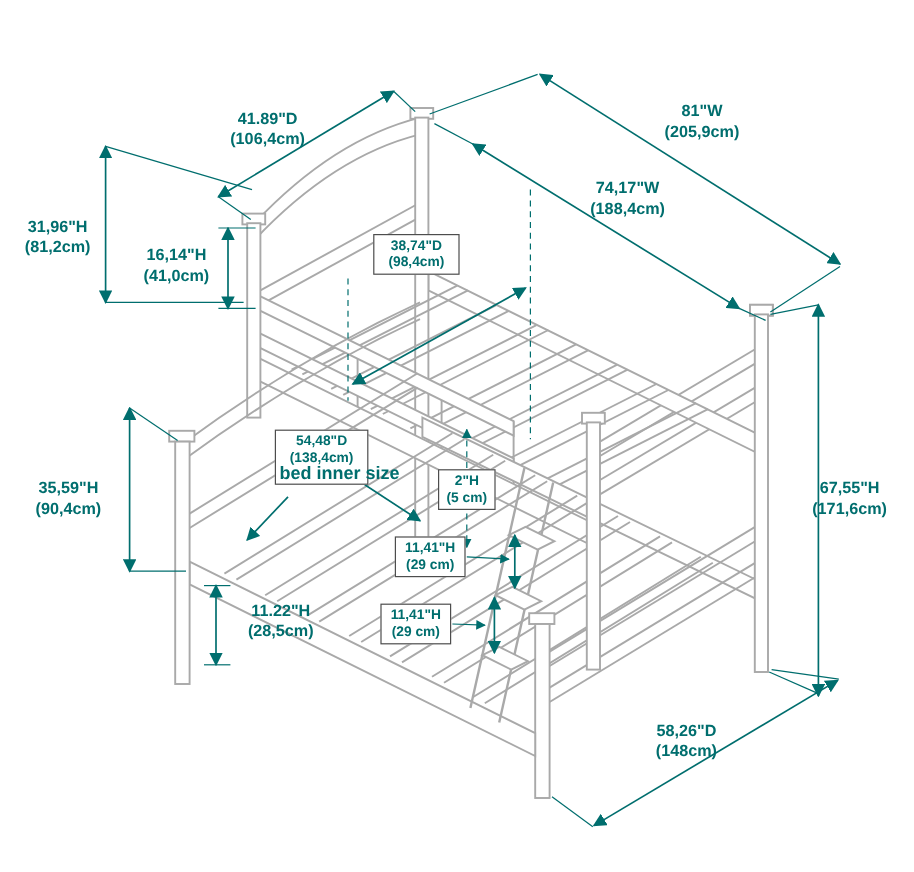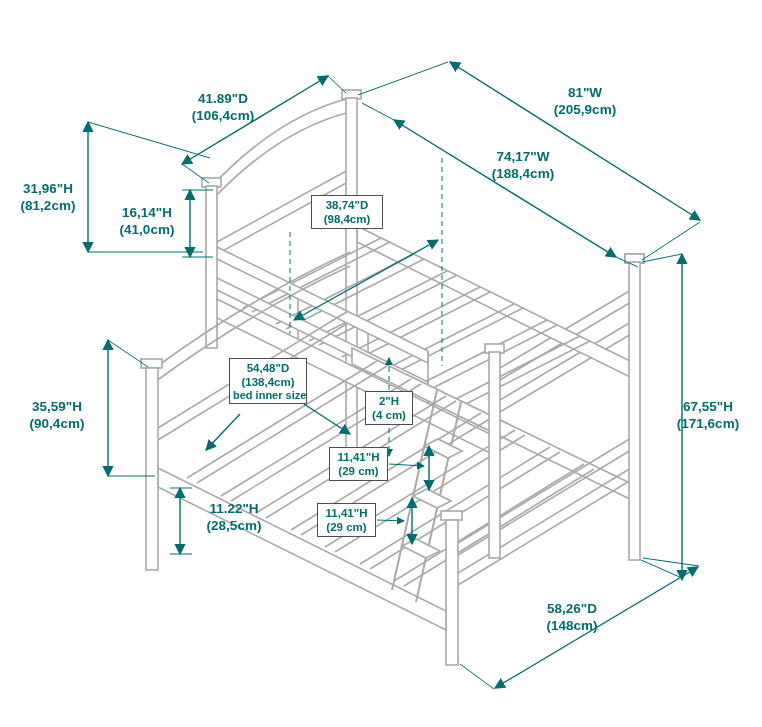--- a/index.html
+++ b/index.html
@@ -12,21 +12,21 @@
     position:absolute;text-align:center;color:var(--dimension,#006e6e);
     font-weight:bold;font-size:13.5px;line-height:17px;white-space:nowrap;
   }
   .dim .l{display:block;}
   .dim-box{
     position:absolute;box-sizing:border-box;text-align:center;
     color:var(--dimension,#006e6e);font-weight:bold;font-size:11.5px;line-height:14px;
     background:#fff;border:1px solid var(--box_border,#4d4d4d);padding:2px 3px;white-space:nowrap;
   }
   .dim-box .l{display:block;}
-  .dim-box .sub{display:block;font-size:11px;line-height:12px;}
+  .dim-box .sub{display:block;font-size:15px;line-height:12px;}
   .art{fill:none;stroke:var(--line_art,#a9a9a9);stroke-width:1.6;}
   .artf{fill:#fff;stroke:var(--line_art,#a9a9a9);stroke-width:1.6;}
   .lad{fill:none;stroke:var(--line_art,#9c9c9c);stroke-width:2;}
   .ladf{fill:#fff;stroke:var(--line_art,#9c9c9c);stroke-width:1.6;}
   .dl{stroke:var(--dimension,#006e6e);stroke-width:1.4;fill:none;}
   .dlt{stroke:var(--dimension,#006e6e);stroke-width:1;fill:none;}
   .dash{stroke-dasharray:5 4;}
 </style>
 </head>
 <body>
@@ -269,21 +269,21 @@
   </div>
 
   <div class="dim-box" style="left:229px;top:358px;width:78px;">
     <span class="l">54,48"D</span>
     <span class="l">(138,4cm)</span>
     <span class="sub">bed inner size</span>
   </div>
 
   <div class="dim-box" style="left:365px;top:391px;width:48px;">
     <span class="l">2"H</span>
-    <span class="l">(4 cm)</span>
+    <span class="l">(5 cm)</span>
   </div>
 
   <div class="dim-box" style="left:329px;top:447px;width:59px;">
     <span class="l">11,41"H</span>
     <span class="l">(29 cm)</span>
   </div>
 
   <div class="dim-box" style="left:317px;top:503px;width:59px;">
     <span class="l">11,41"H</span>
     <span class="l">(29 cm)</span>

